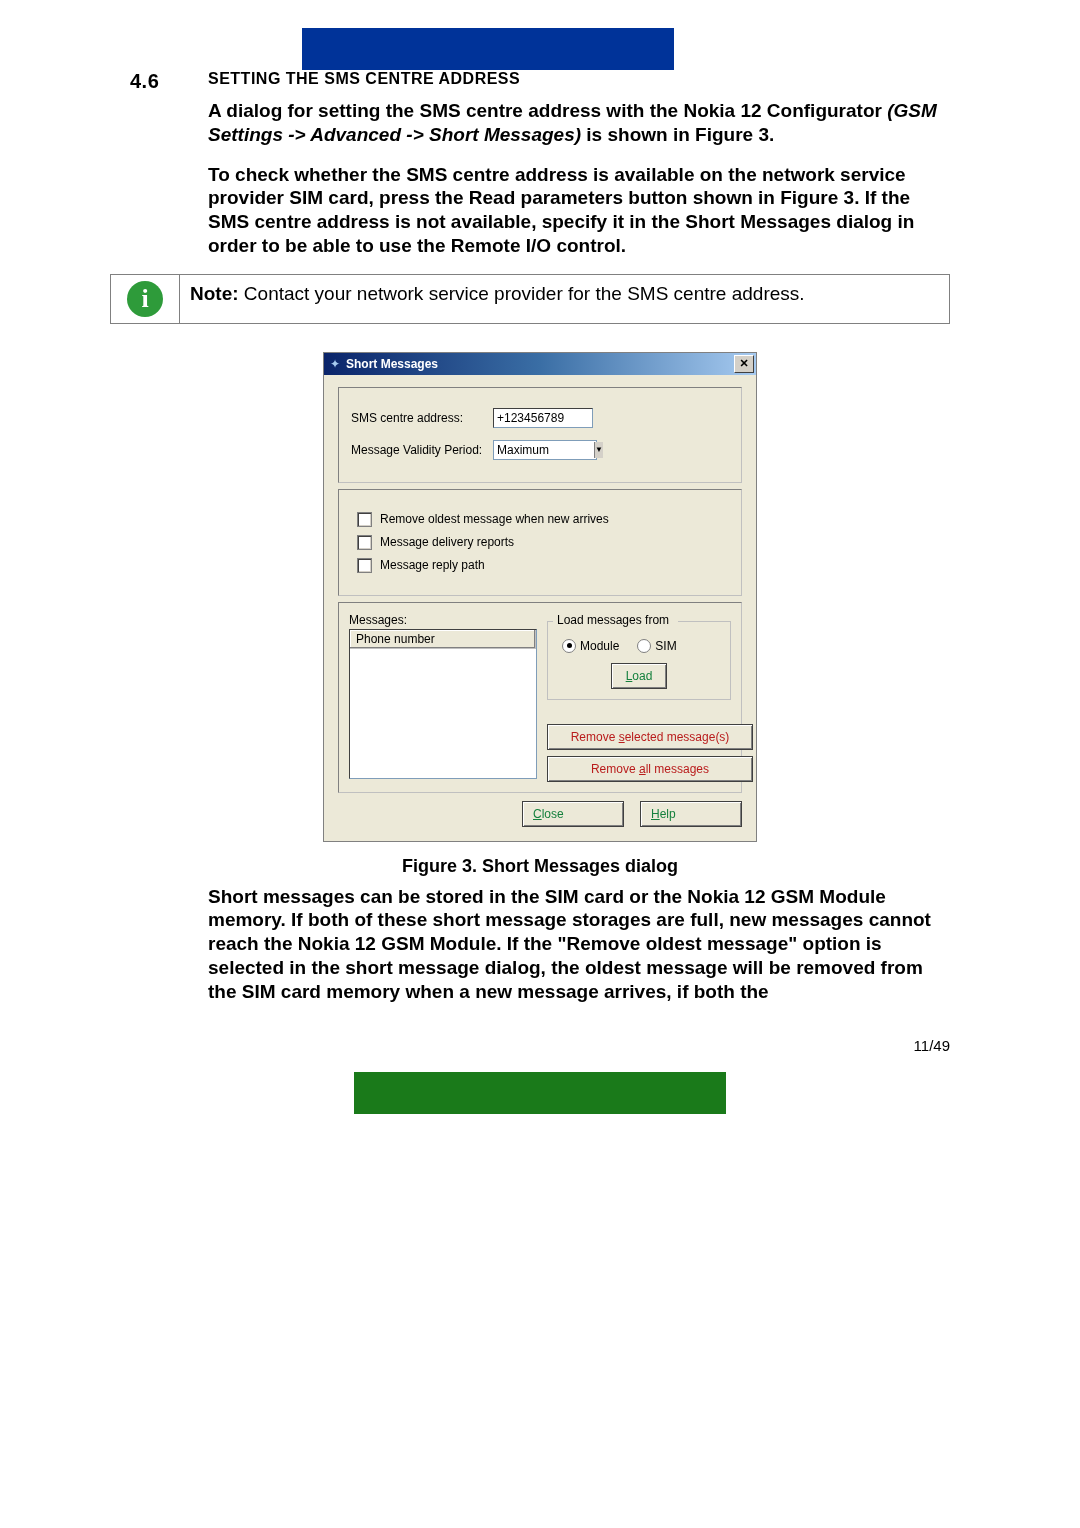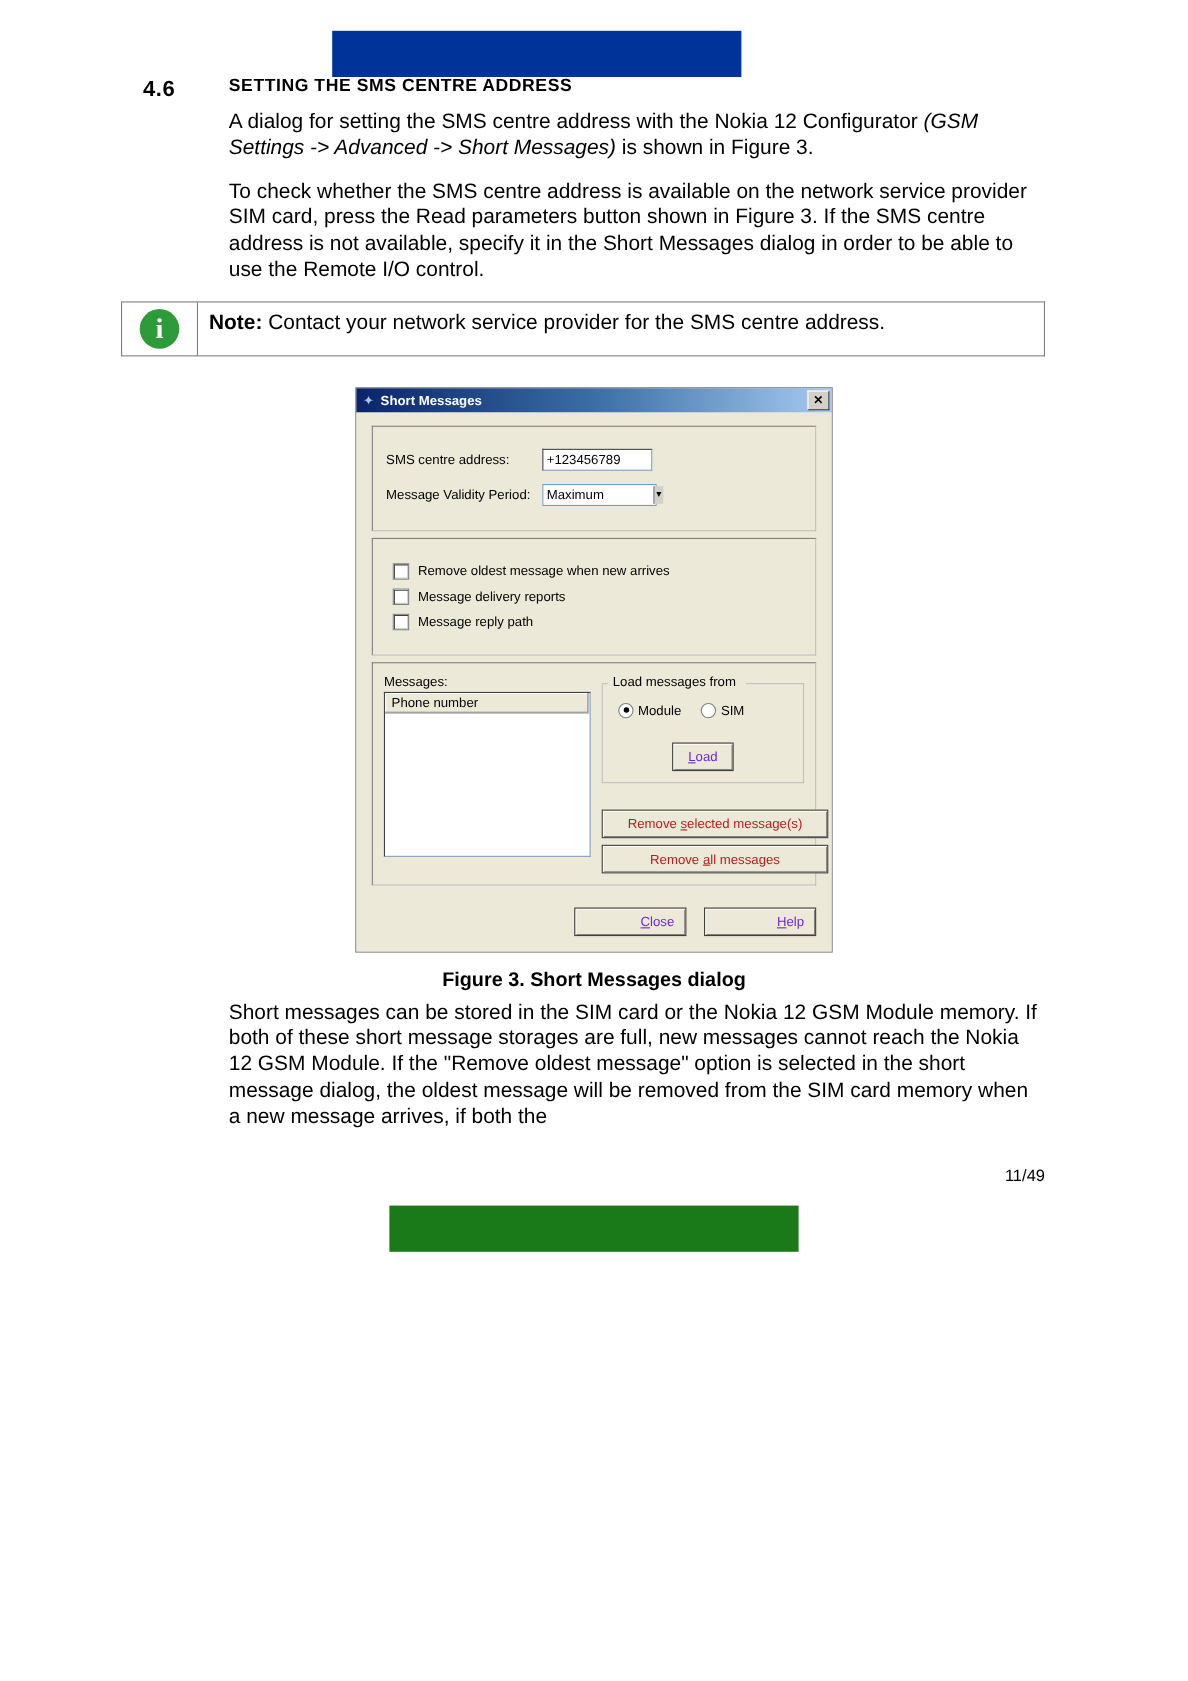--- a/index.html
+++ b/index.html
@@ -41,21 +41,21 @@
   .sec-title {
     font-weight: bold;
     font-size: 16px;
     letter-spacing: 0.5px;
   }
   .body-text {
     margin-left: 208px;
     margin-right: 130px;
     line-height: 1.25;
   }
-  .body-text p { margin: 6px 0 16px 0; }
+  .body-text p { margin: 6px 0 16px 0; font-weight: bold; }
   .italic { font-style: italic; }
 
   .note-row {
     display: flex;
     align-items: stretch;
     margin: 8px 130px 18px 110px;
   }
   .note-icon-cell {
     border: 1px solid #808080;
     width: 60px;
@@ -219,30 +219,29 @@
   .rad {
     width: 12px; height: 12px; border-radius: 50%;
     border: 1px solid #808080;
     background: #fff;
     display: flex; align-items: center; justify-content: center;
   }
   .rad.sel::after { content:""; width:5px; height:5px; background:#000; border-radius:50%; }
   .winbtn {
     display: inline-flex;
     align-items: center;
-    justify-content: flex-end;
+    justify-content: flex-start;
     background: #ece9d8;
     border: 1px solid #404040;
     box-shadow: inset 1px 1px 0 #fff, inset -1px -1px 0 #808080;
     font-size: 12px;
     font-family: Tahoma, Arial, sans-serif;
     padding: 2px 10px;
     min-height: 20px;
-    color: #6d28d9;
-    margin-top: 12px;
+    color: #15803d;
   }
   .winbtn.wide { width: 100%; margin-top: 6px; justify-content: center; }
   .winbtn.small { padding: 2px 14px; }
   .winbtn.dis { color: #b91c1c; }
   .btn-row { display: flex; justify-content: flex-end; gap: 16px; margin-top: 8px; }
   .btn-row .winbtn { width: 110px; }
   .u { text-decoration: underline; }
 
   .caption {
     text-align: center;

